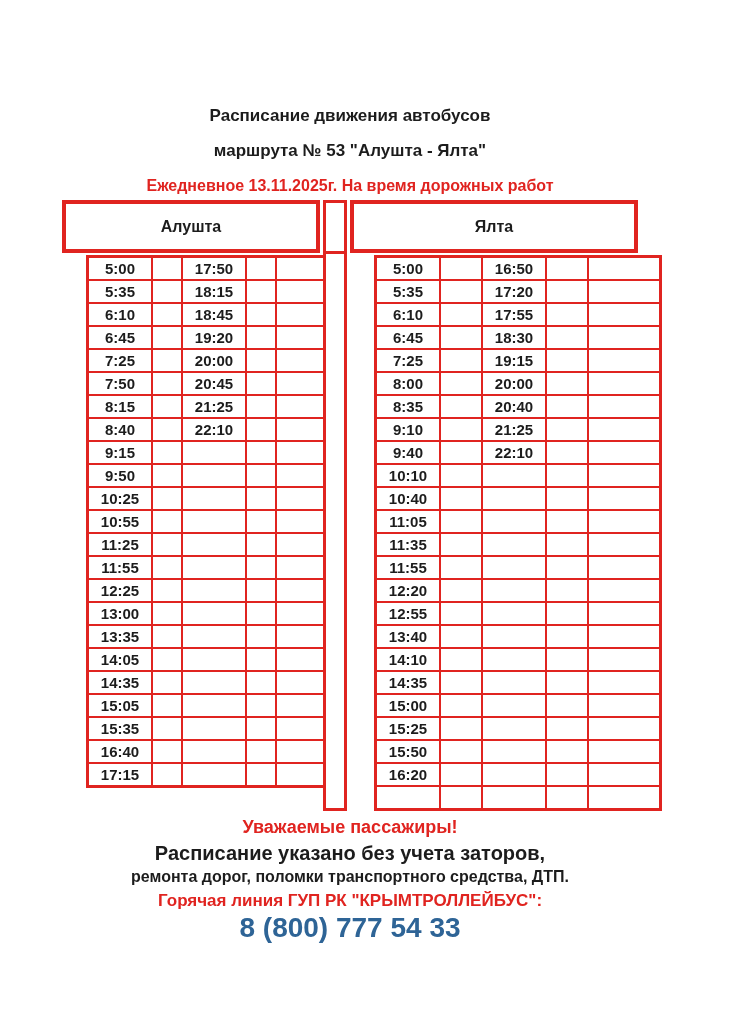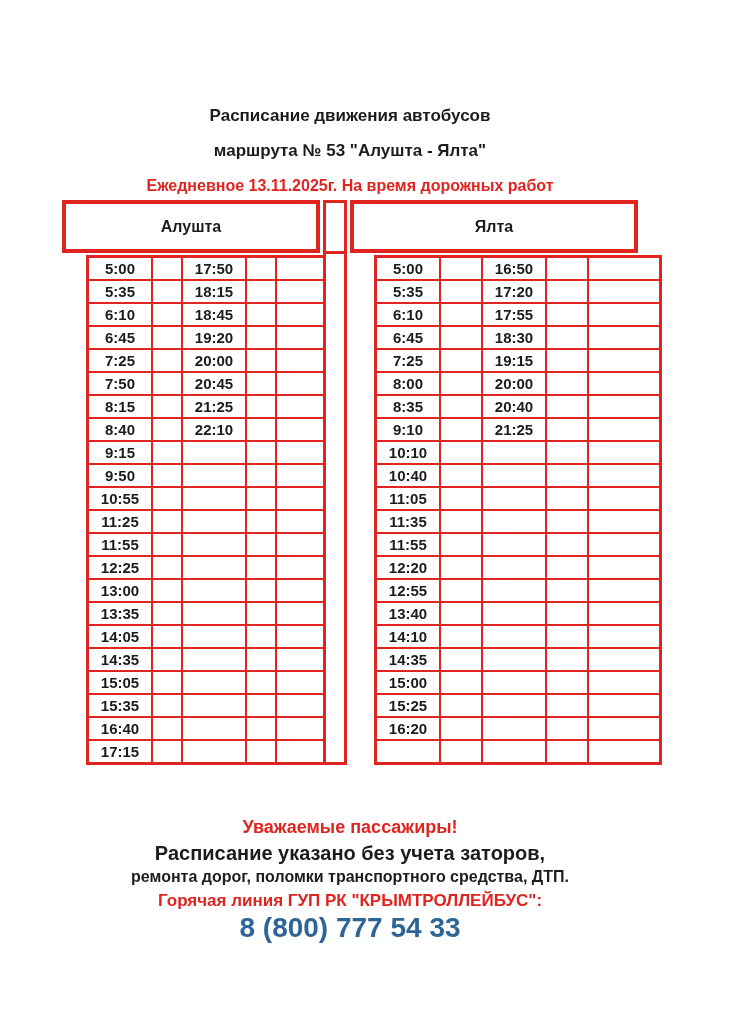--- a/index.html
+++ b/index.html
@@ -187,20 +187,27 @@
                 <td class="c4"></td>
               </tr>
               <tr>
                 <td class="c0">9:50</td>
                 <td class="c1"></td>
                 <td class="c2"></td>
                 <td class="c3"></td>
                 <td class="c4"></td>
               </tr>
               <tr>
+                <td class="c0">10:25</td>
+                <td class="c1"></td>
+                <td class="c2"></td>
+                <td class="c3"></td>
+                <td class="c4"></td>
+              </tr>
+              <tr>
                 <td class="c0">10:55</td>
                 <td class="c1"></td>
                 <td class="c2"></td>
                 <td class="c3"></td>
                 <td class="c4"></td>
               </tr>
               <tr>
                 <td class="c0">11:25</td>
                 <td class="c1"></td>
                 <td class="c2"></td>
@@ -341,20 +348,27 @@
                 <td class="c4"></td>
               </tr>
               <tr>
                 <td class="c0">9:10</td>
                 <td class="c1"></td>
                 <td class="c2">21:25</td>
                 <td class="c3"></td>
                 <td class="c4"></td>
               </tr>
               <tr>
+                <td class="c0">9:40</td>
+                <td class="c1"></td>
+                <td class="c2">22:10</td>
+                <td class="c3"></td>
+                <td class="c4"></td>
+              </tr>
+              <tr>
                 <td class="c0">10:10</td>
                 <td class="c1"></td>
                 <td class="c2"></td>
                 <td class="c3"></td>
                 <td class="c4"></td>
               </tr>
               <tr>
                 <td class="c0">10:40</td>
                 <td class="c1"></td>
                 <td class="c2"></td>
@@ -419,20 +433,27 @@
               </tr>
               <tr>
                 <td class="c0">15:00</td>
                 <td class="c1"></td>
                 <td class="c2"></td>
                 <td class="c3"></td>
                 <td class="c4"></td>
               </tr>
               <tr>
                 <td class="c0">15:25</td>
+                <td class="c1"></td>
+                <td class="c2"></td>
+                <td class="c3"></td>
+                <td class="c4"></td>
+              </tr>
+              <tr>
+                <td class="c0">15:50</td>
                 <td class="c1"></td>
                 <td class="c2"></td>
                 <td class="c3"></td>
                 <td class="c4"></td>
               </tr>
               <tr>
                 <td class="c0">16:20</td>
                 <td class="c1"></td>
                 <td class="c2"></td>
                 <td class="c3"></td>

